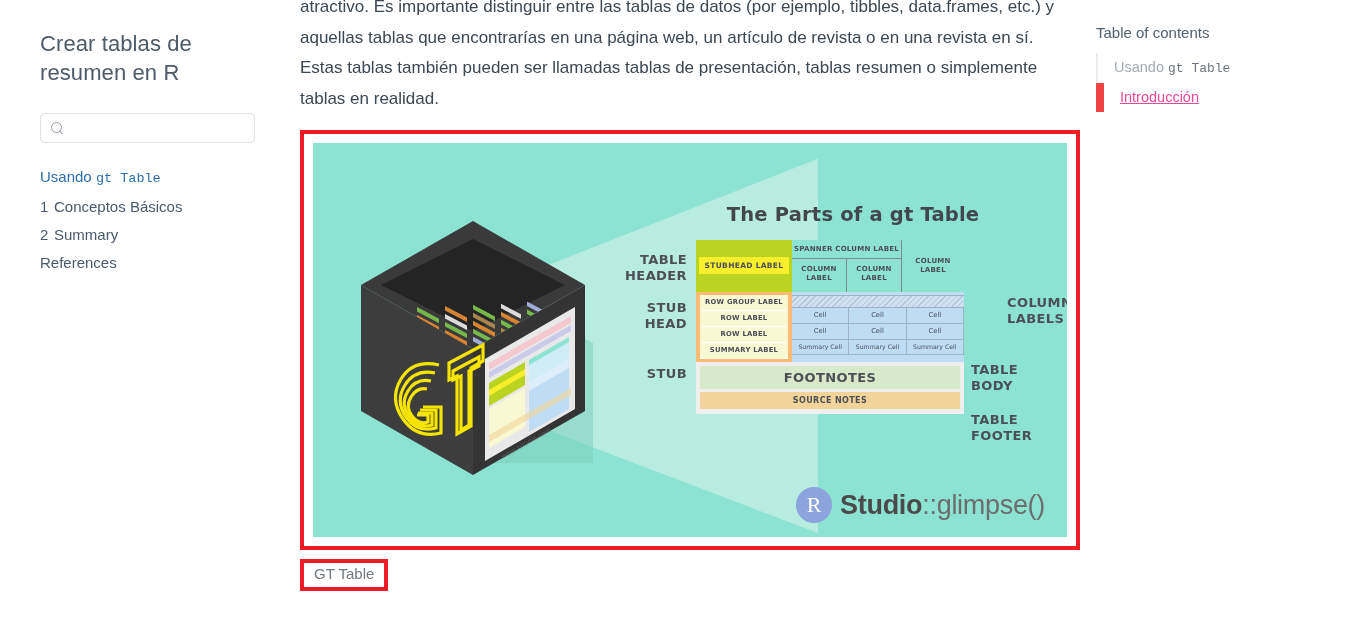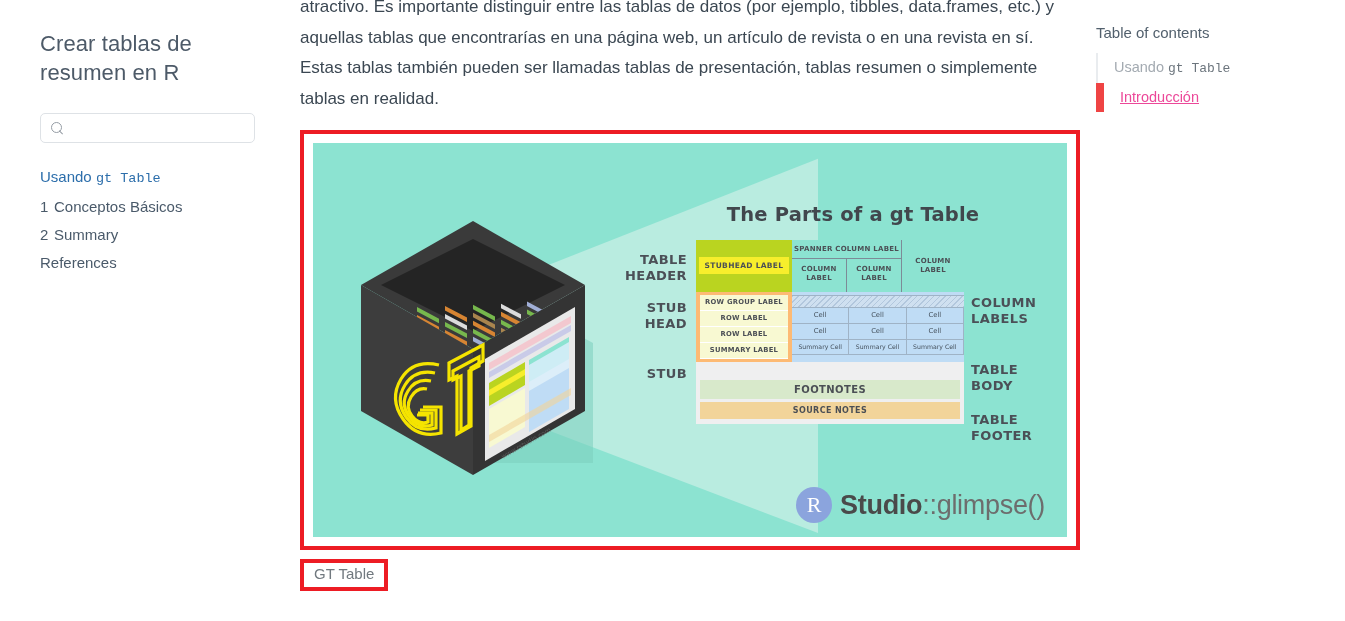--- a/index.html
+++ b/index.html
@@ -263,22 +263,22 @@
     font-size: 6.8px; color: #44505c;
     padding: 3.5px 0;
     border-right: 1px solid #9fb3c6;
     border-bottom: 1px solid #9fb3c6;
   }
   .d-cell.small { font-size: 6.2px; }
   .d-cell:last-child { border-right: 1px solid #9fb3c6; }
   .d-footer { padding: 4px 4px 5px 4px; background: #efeff0; }
   .d-footnotes {
     background: #d8e9cb; color: #4b4f55;
-    font-size: 10px; font-weight: bold; letter-spacing: .4px;
-    text-align: center; padding: 4px 0; margin-bottom: 3px; margin-top: 14px;
+    font-size: 13px; font-weight: bold; letter-spacing: .4px;
+    text-align: center; padding: 4px 0; margin-bottom: 3px;
   }
   .d-sourcenotes {
     background: #f2d49a; color: #4b4f55;
     font-size: 8px; font-weight: bold; letter-spacing: .4px;
     text-align: center; padding: 4px 0;
   }
 
   
   .dlbl {
     position: absolute;
@@ -449,21 +449,21 @@
                 <path d="M96 150 l34 -18 l0 16 l-12 7 l0 58 l-14 8 l0 -58 l-8 4 z"></path>
                 <path d="M100 158 l26 -14 l0 9 l-10 5 l0 54 l-8 5 l0 -54 l-8 4 z"></path>
               </g>
             </svg>
           </div>
 
           <div class="dlbl left-side" style="left:296px; top:109px; width:78px;">TABLE<br>HEADER</div>
           <div class="dlbl left-side" style="left:296px; top:157px; width:78px;">STUB<br>HEAD</div>
           <div class="dlbl left-side" style="left:296px; top:223px; width:78px;">STUB</div>
 
-          <div class="dlbl right-side" style="left:658px; top:152px;">COLUMN<br>LABELS</div>
+          <div class="dlbl right-side" style="left:694px; top:152px;">COLUMN<br>LABELS</div>
           <div class="dlbl right-side" style="left:658px; top:219px;">TABLE<br>BODY</div>
           <div class="dlbl right-side" style="left:658px; top:269px;">TABLE<br>FOOTER</div>
 
           <div class="diagram">
 
 
             <div class="d-mid">
               <div class="d-stubhead-col">
                 <div class="d-stubhead-lbl">STUBHEAD LABEL</div>
               </div>

